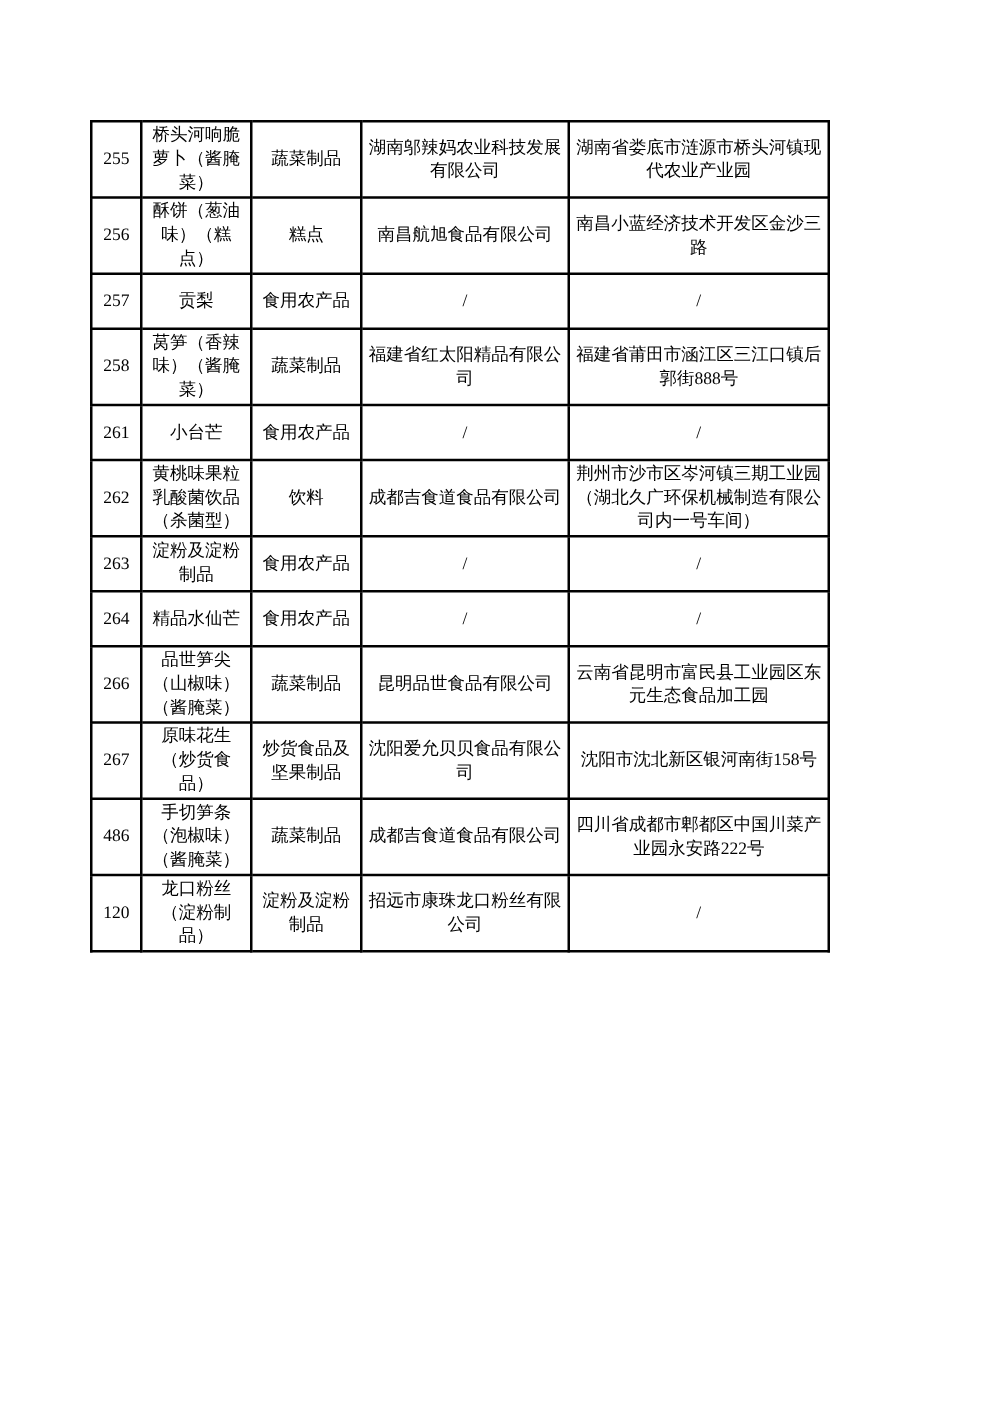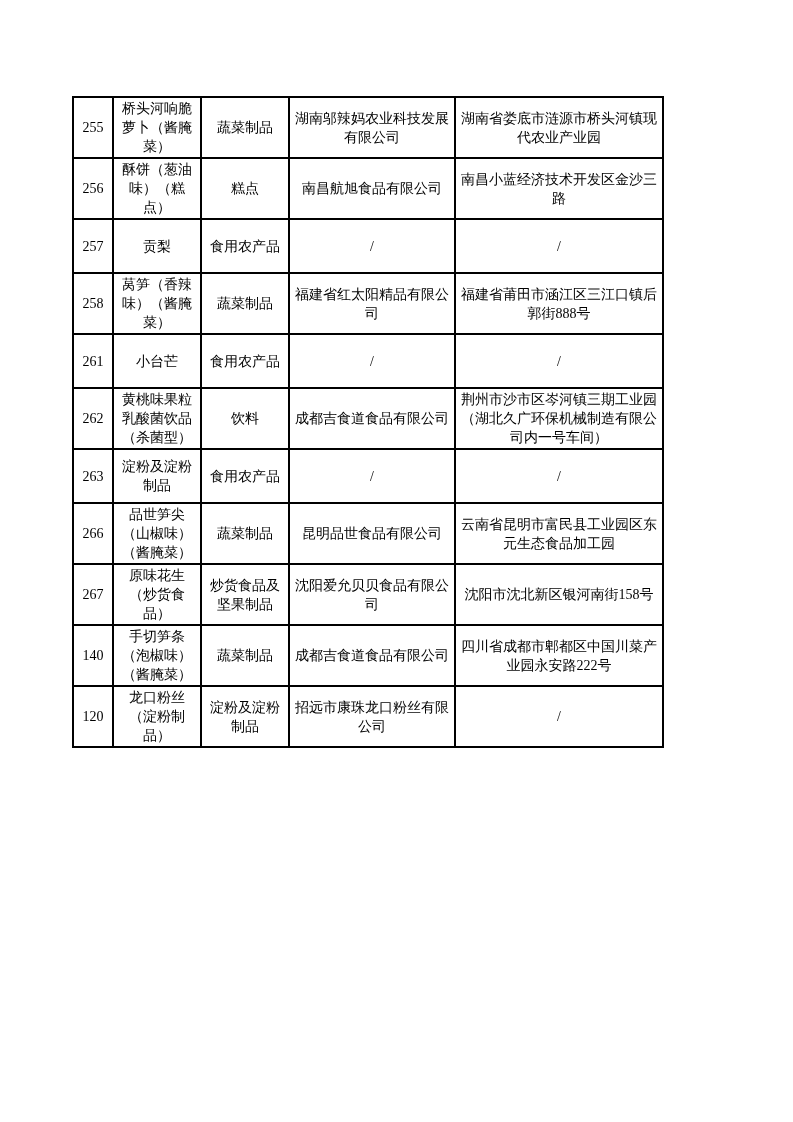--- a/index.html
+++ b/index.html
@@ -29,21 +29,21 @@
   table.food-table td {
     border: 2px solid #000000;
     text-align: center;
     vertical-align: middle;
     font-size: 14px;
     line-height: 19px;
     padding: 1px 4px;
     overflow: hidden;
   }
   table.food-table tr {
-    height: 54px;
+    height: 44px;
   }
   col.col-no      { width: 40px;  }
   col.col-product { width: 88px;  }
   col.col-cat     { width: 88px;  }
   col.col-company { width: 166px; }
   col.col-address { width: 208px; }
 </style>
 </head>
 <body>
 
@@ -100,35 +100,42 @@
           <td>荆州市沙市区岑河镇三期工业园（湖北久广环保机械制造有限公司内一号车间）</td>
         </tr>
         <tr>
           <td>263</td>
           <td>淀粉及淀粉制品</td>
           <td>食用农产品</td>
           <td>/</td>
           <td>/</td>
         </tr>
         <tr>
+          <td>264</td>
+          <td>精品水仙芒</td>
+          <td>食用农产品</td>
+          <td>/</td>
+          <td>/</td>
+        </tr>
+        <tr>
           <td>266</td>
           <td>品世笋尖（山椒味）（酱腌菜）</td>
           <td>蔬菜制品</td>
           <td>昆明品世食品有限公司</td>
           <td>云南省昆明市富民县工业园区东元生态食品加工园</td>
         </tr>
         <tr>
           <td>267</td>
           <td>原味花生（炒货食品）</td>
           <td>炒货食品及坚果制品</td>
           <td>沈阳爱允贝贝食品有限公司</td>
           <td>沈阳市沈北新区银河南街158号</td>
         </tr>
         <tr>
-          <td>140</td>
+          <td>486</td>
           <td>手切笋条（泡椒味）（酱腌菜）</td>
           <td>蔬菜制品</td>
           <td>成都吉食道食品有限公司</td>
           <td>四川省成都市郫都区中国川菜产业园永安路222号</td>
         </tr>
         <tr>
           <td>120</td>
           <td>龙口粉丝（淀粉制品）</td>
           <td>淀粉及淀粉制品</td>
           <td>招远市康珠龙口粉丝有限公司</td>

